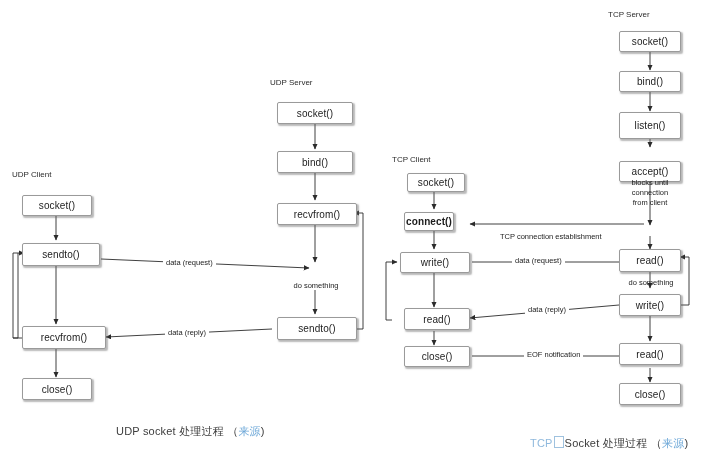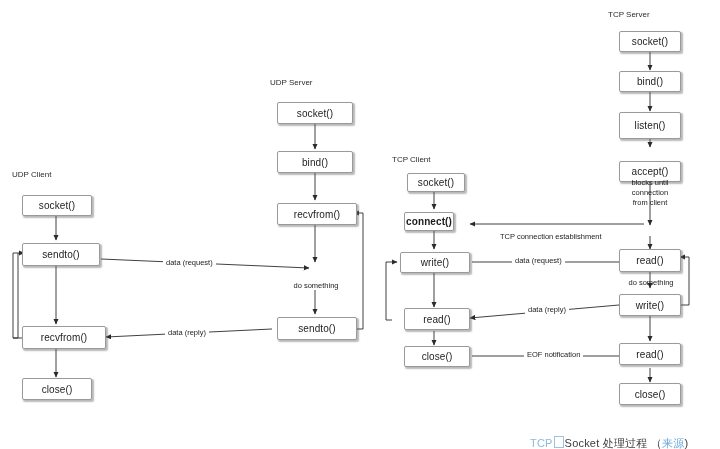--- a/index.html
+++ b/index.html
@@ -232,19 +232,23 @@
   <div class="wire-label" style="left:165px; top:328px;">data (reply)</div>
 
   <div class="wire-label" style="left:497px; top:232px;">TCP connection establishment</div>
 
   <div class="wire-label" style="left:512px; top:256px;">data (request)</div>
 
   <div class="wire-label" style="left:525px; top:305px;">data (reply)</div>
 
   <div class="wire-label" style="left:524px; top:350px;">EOF notification</div>
 
+  <div class="caption" style="left:116px; top:424px;">
+    <span>UDP socket 处理过程</span>
+    <span>（</span><span class="link">来源</span><span>)</span>
+  </div>
 
   <div class="caption" style="left:530px; top:435px;">
     <span class="tcp-blue">TCP</span><span class="tofu"></span><span>Socket 处理过程</span>
     <span>（</span><span class="link">来源</span><span>)</span>
   </div>
 
 </div>
 
 </body></html>

